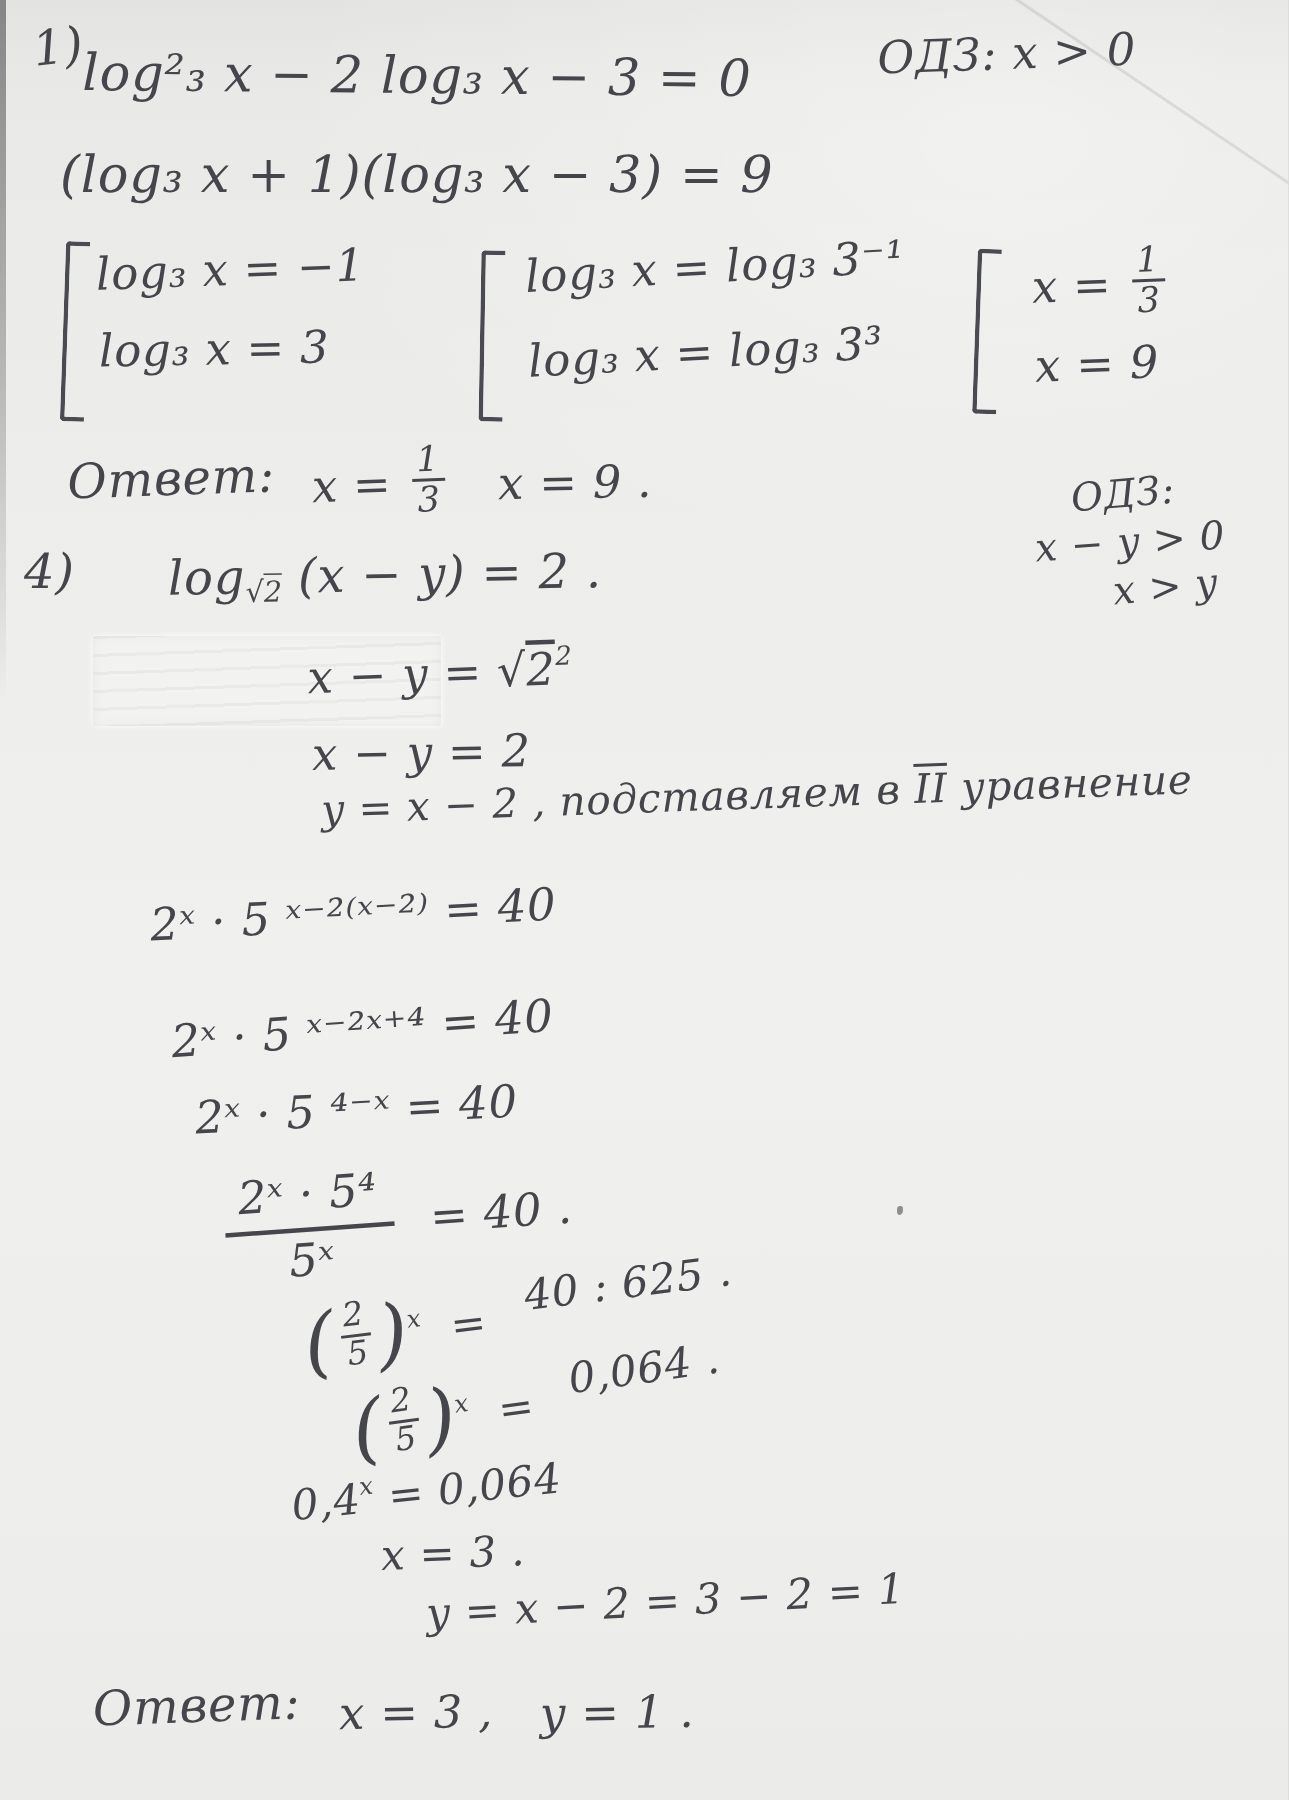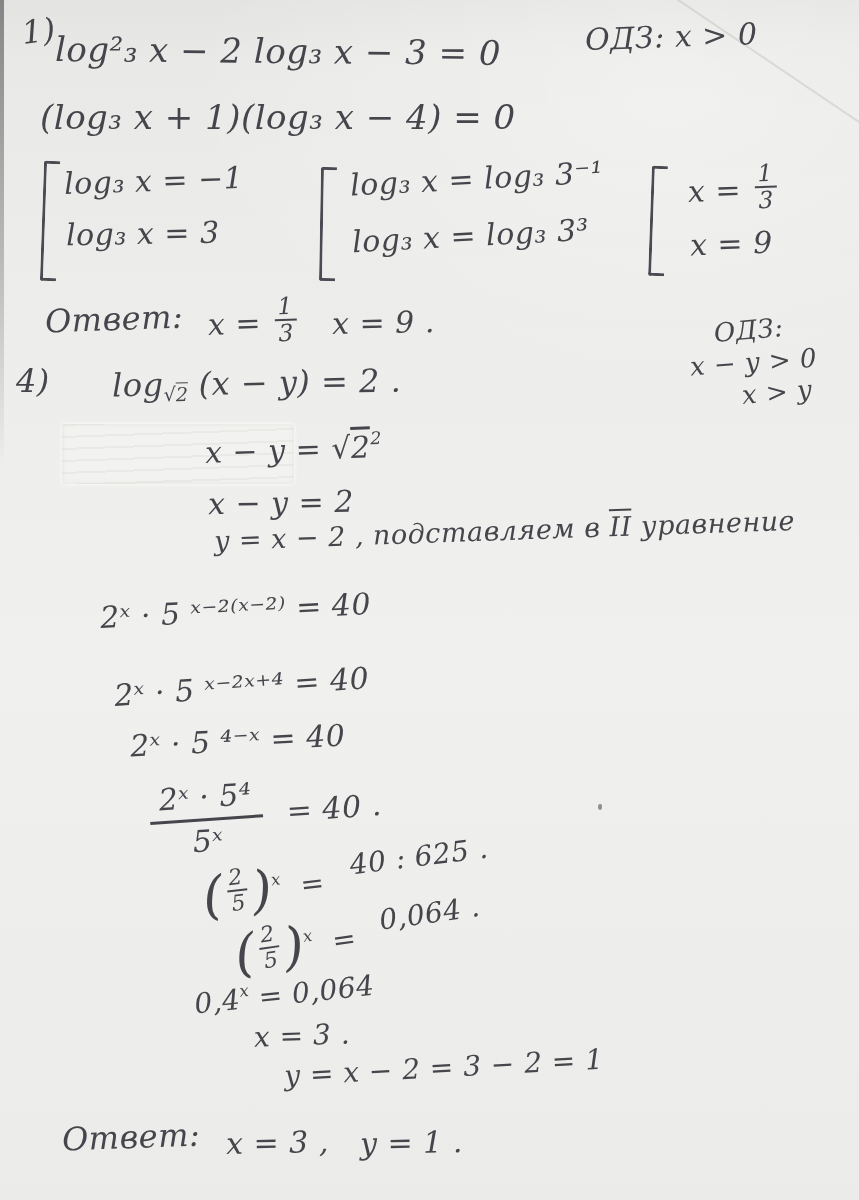--- a/index.html
+++ b/index.html
@@ -82,21 +82,21 @@
   <div class="edge-strip"></div>
   <div class="crease"></div>
   <div class="speck" style="left:598px;top:804px;"></div>
 
   <div class="hw s32" style="left:22px;top:14px;transform:rotate(-7deg);">1)</div>
 
   <div class="hw s30" style="left:585px;top:20px;transform:rotate(-2deg);">ОДЗ: x &gt; 0</div>
 
   <div class="hw s34" style="left:55px;top:32px;transform:rotate(.5deg);">log²₃ x − 2 log₃ x − 3 = 0</div>
 
-  <div class="hw s34" style="left:40px;top:98px;">(log₃ x + 1)(log₃ x − 4) = 0</div>
+  <div class="hw s34" style="left:40px;top:98px;">(log₃ x + 1)(log₃ x − 3) = 9</div>
 
   <div class="bracket" style="left:42px;top:161px;height:114px;transform:rotate(2deg);"></div>
   <div class="hw s30" style="left:64px;top:164px;transform:rotate(-2deg);">log₃ x = −1</div>
   <div class="hw s30" style="left:66px;top:217px;transform:rotate(-1deg);">log₃ x = 3</div>
 
   <div class="bracket" style="left:320px;top:167px;height:108px;transform:rotate(1deg);"></div>
   <div class="hw s30" style="left:350px;top:162px;transform:rotate(-3deg);">log₃ x = log₃ 3⁻¹</div>
   <div class="hw s30" style="left:352px;top:219px;transform:rotate(-3deg);">log₃ x = log₃ 3³</div>
 
   <div class="bracket" style="left:650px;top:166px;height:104px;transform:rotate(2deg);"></div>

